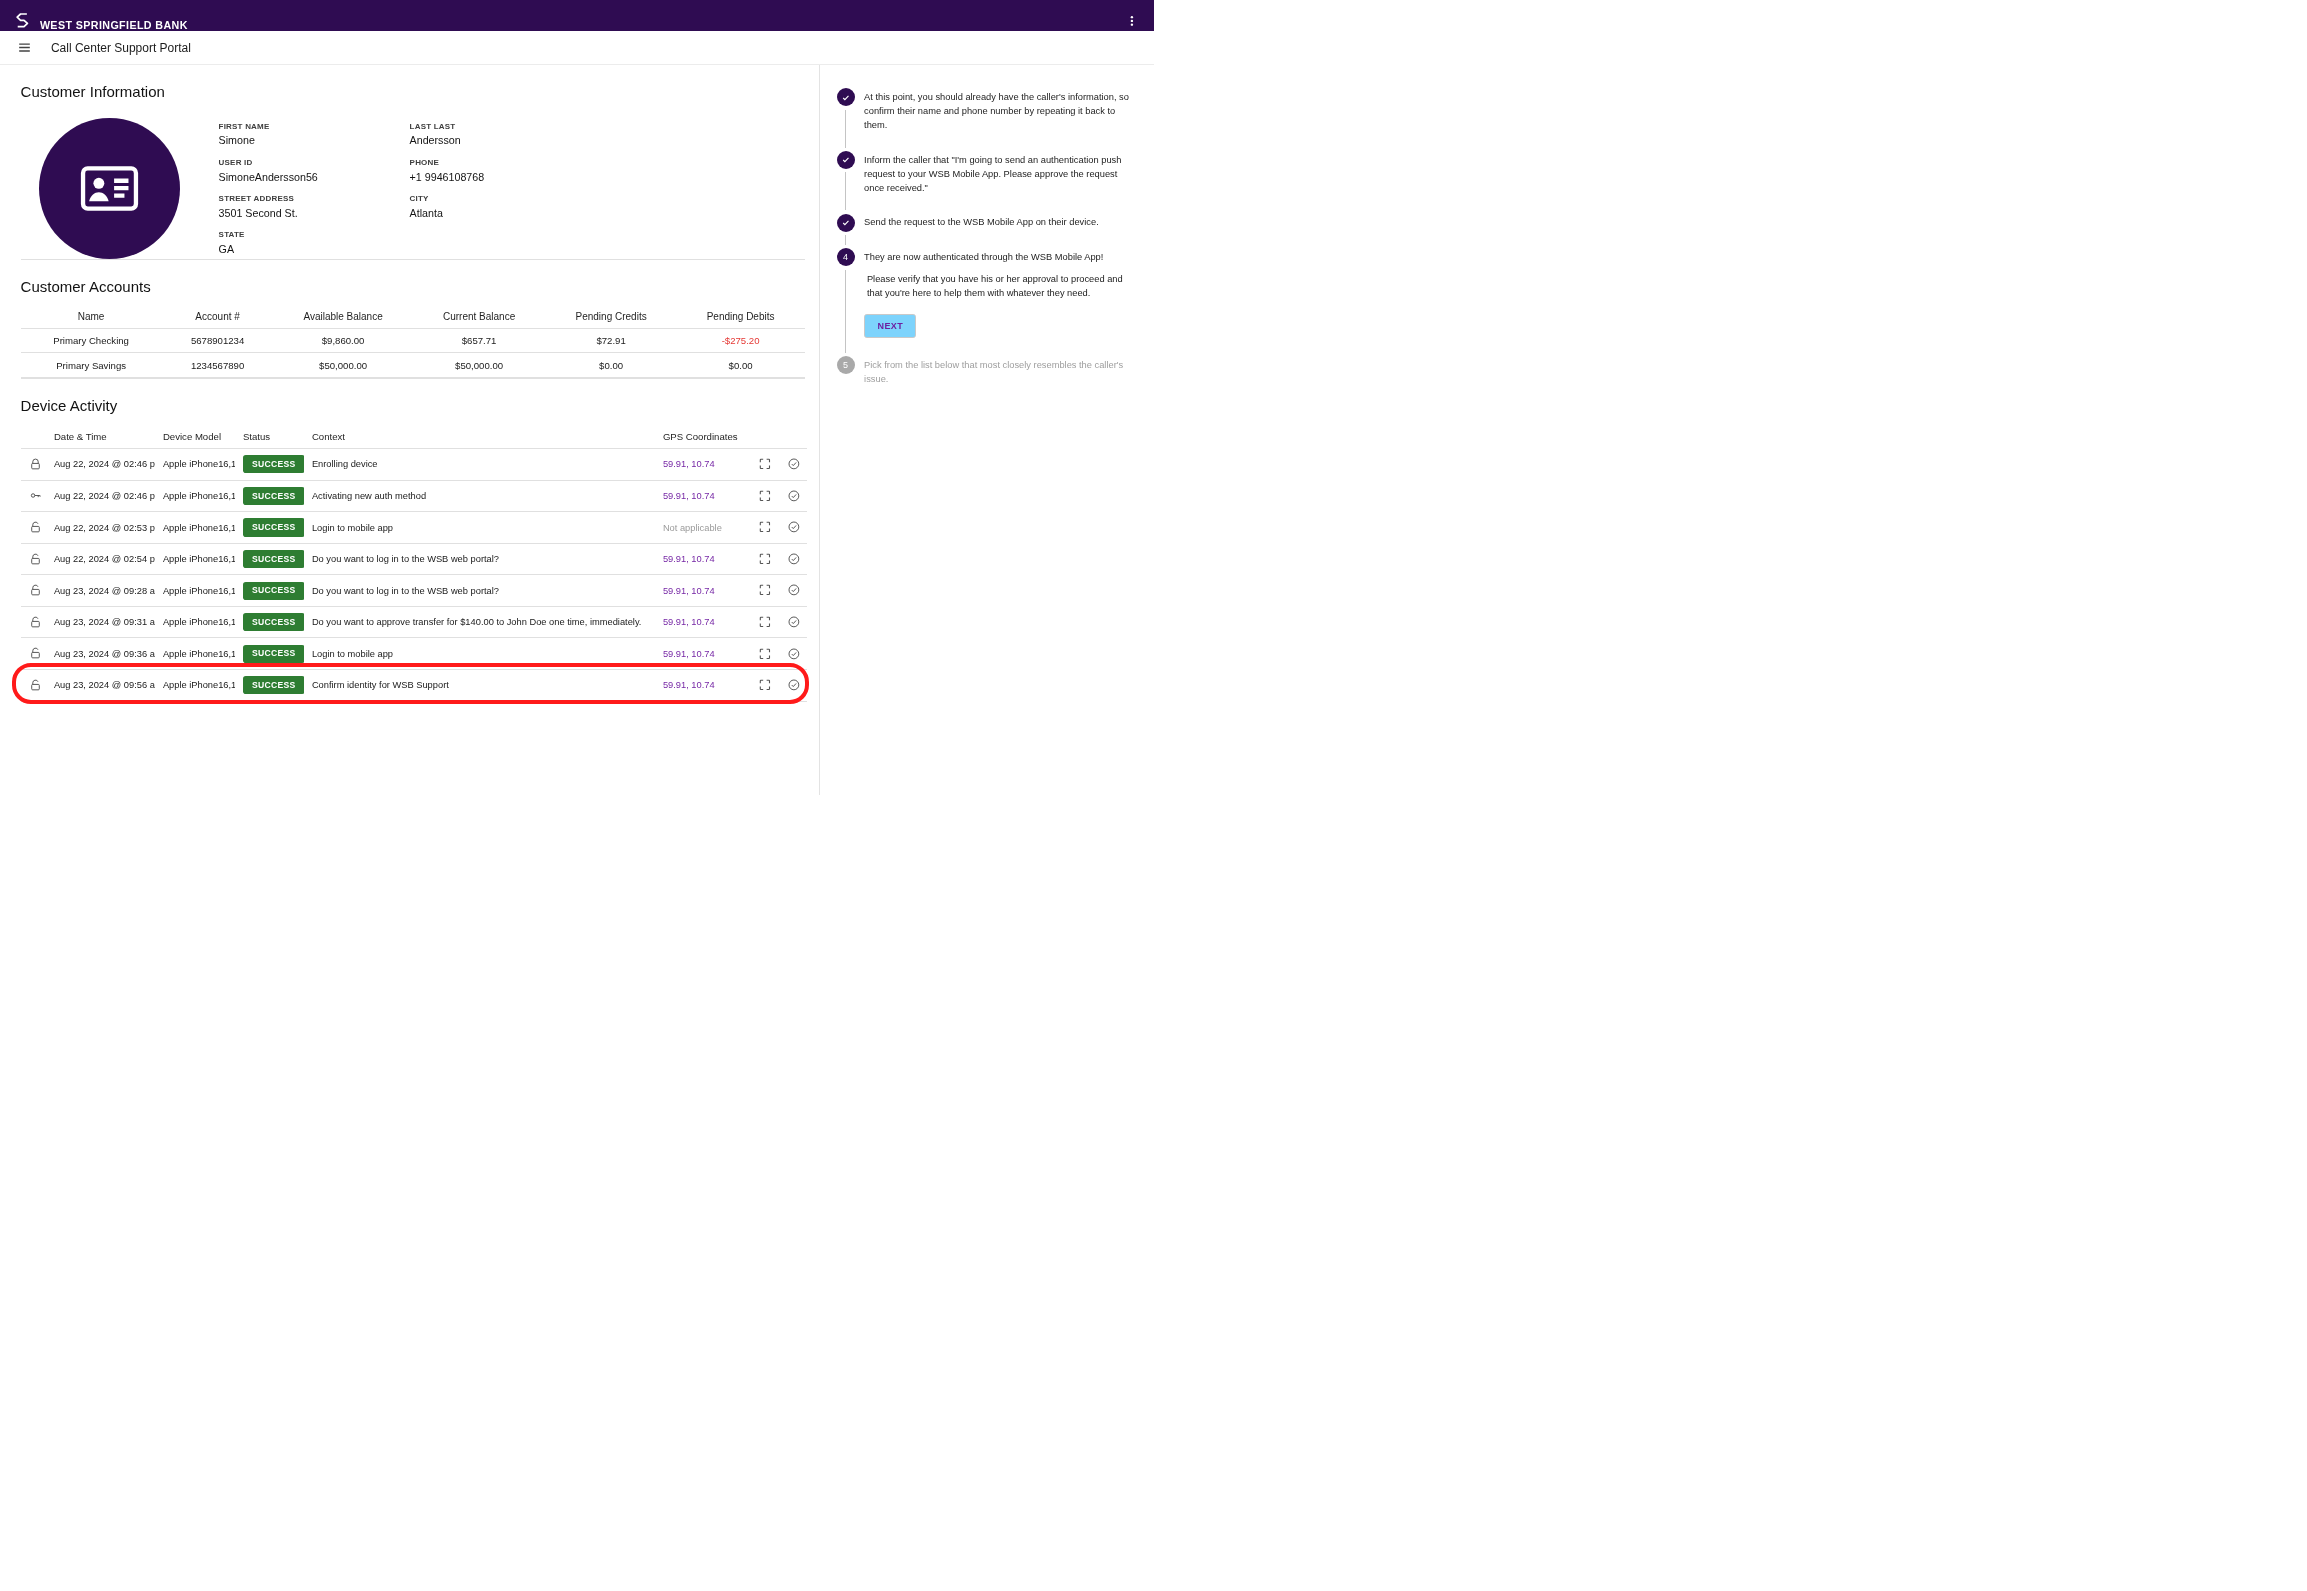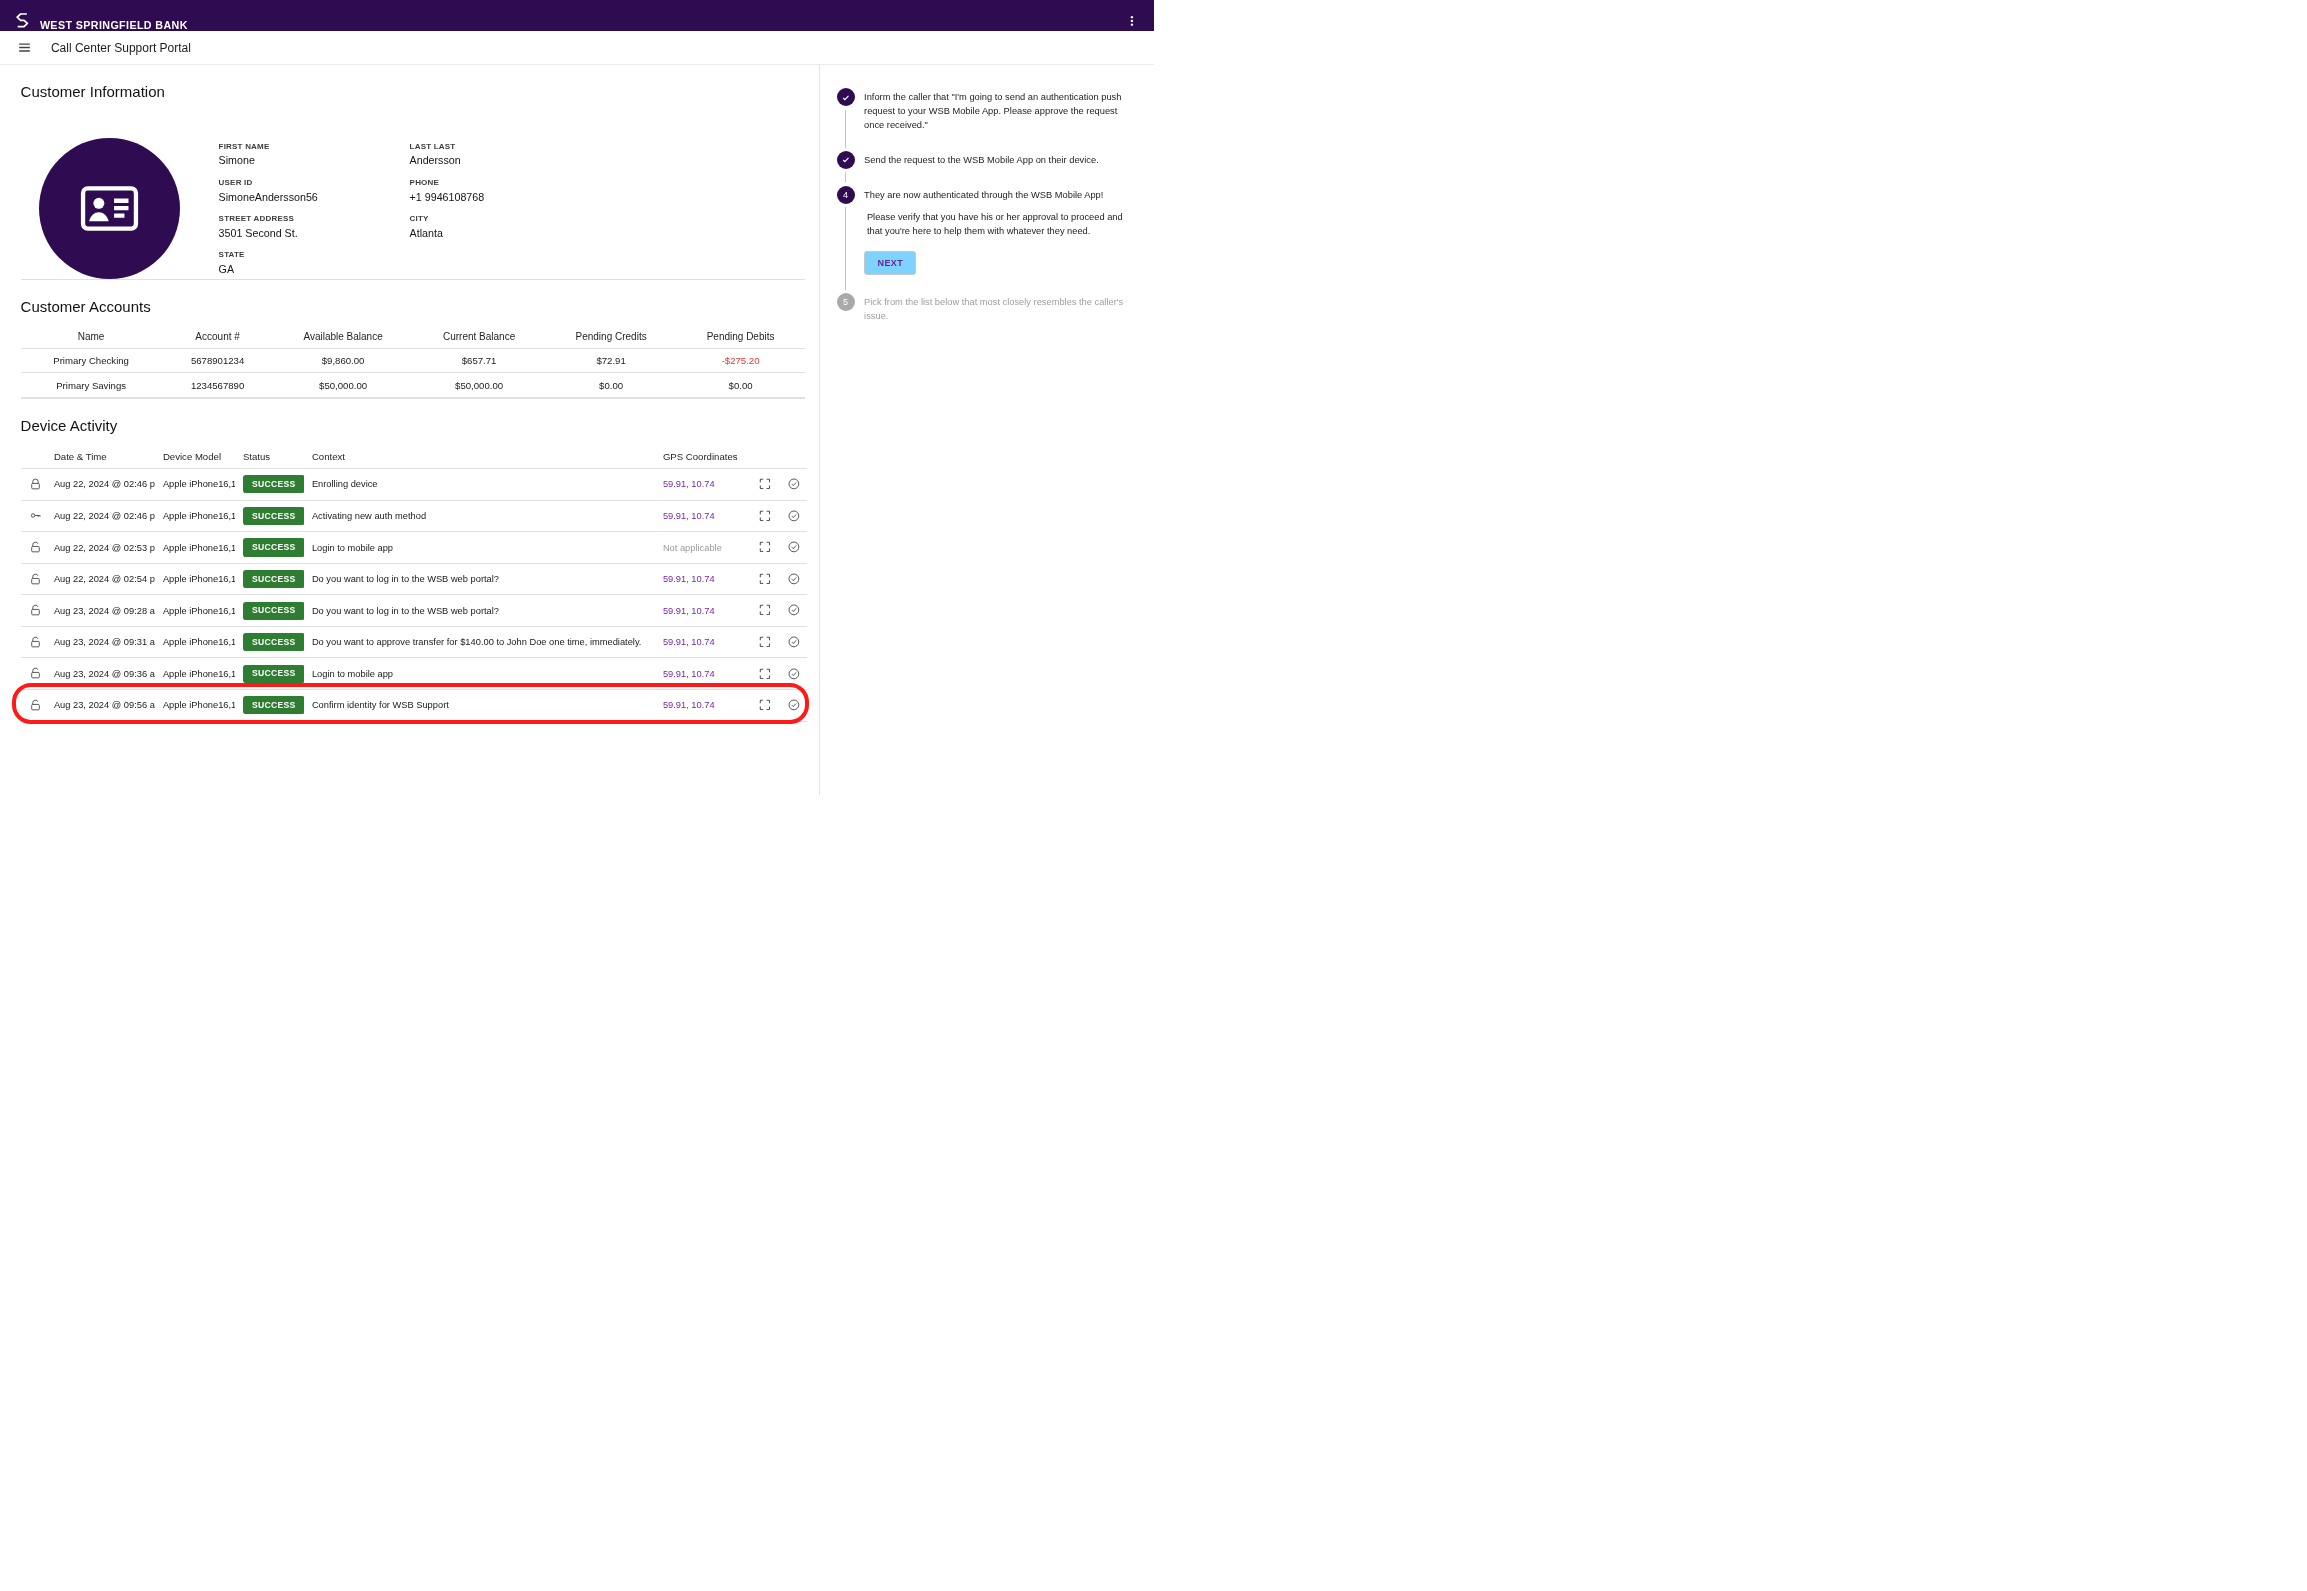--- a/index.html
+++ b/index.html
@@ -21,21 +21,21 @@
   .icon-btn { background:transparent; border:none; padding:2.8px; cursor:pointer; display:flex; align-items:center; justify-content:center; }
   
   .toolbar { height:34px; display:flex; align-items:center; padding:0 13.8px; border-bottom:0.7px solid #ececec; background:#fff; }
   .toolbar-title { font-size:12px; color:#1c1c1c; margin-left:16.5px; }
   
   .layout { display:flex; align-items:stretch; min-height:730px; }
   .main { width:819px; flex:none; padding:0 13.8px 20.6px 20.6px; }
   .side { flex:1; border-left:0.7px solid #e3e3e3; padding:23.4px 18px 0 16.5px; }
   h2.section-title { font-size:15px; font-weight:400; margin:18px 0 0 0; color:#121212; }
   
-  .customer-info { display:flex; margin-top:38px; }
+  .customer-info { display:flex; margin-top:18px; }
   .avatar {
     width:141px; height:141px; border-radius:50%; background:#2f0c52; flex:none;
     margin-left:18px; display:flex; align-items:center; justify-content:center;
   }
   .avatar svg { width:69px; height:69px; }
   .fields { display:grid; grid-template-columns:191px 191px; row-gap:11.7px; margin-left:39px; align-content:start; padding-top:4.1px; }
   .field-label { font-size:8px; font-weight:700; color:#3e3e3e; letter-spacing:0.2px; }
   .field-value { font-size:10.7px; color:#141414; margin-top:3.4px; }
   hr.divider { border:none; border-top:0.7px solid #e0e0e0; margin:0; }
   .divider-1 { margin-top:66px; }
@@ -403,42 +403,53 @@
 
         </tbody>
       </table>
       <div id="highlight-ring" style="top: 238px; height: 41px;"></div>
     </div>
 
   </div>
 
   <div class="side">
 
-
     <div class="step">
       <div class="step-rail">
         <div class="step-dot">
           <svg viewBox="0 0 24 24" fill="none" stroke="#ffffff" stroke-width="2.8">
               <path d="M5.5 12.5l4.2 4.2 9-9.4"></path>
             </svg>
         </div>
         <div class="step-connector"></div>
       </div>
-      <div class="step-content">Inform the caller that "I'm going to send an authentication push request to your WSB Mobile App. Please approve the request once received."</div>
+      <div class="step-content">At this point, you should already have the caller's information, so confirm their name and phone number by repeating it back to them.</div>
     </div>
 
     <div class="step">
       <div class="step-rail">
         <div class="step-dot">
           <svg viewBox="0 0 24 24" fill="none" stroke="#ffffff" stroke-width="2.8">
               <path d="M5.5 12.5l4.2 4.2 9-9.4"></path>
             </svg>
         </div>
         <div class="step-connector"></div>
       </div>
+      <div class="step-content">Inform the caller that "I'm going to send an authentication push request to your WSB Mobile App. Please approve the request once received."</div>
+    </div>
+
+    <div class="step">
+      <div class="step-rail">
+        <div class="step-dot">
+          <svg viewBox="0 0 24 24" fill="none" stroke="#ffffff" stroke-width="2.8">
+              <path d="M5.5 12.5l4.2 4.2 9-9.4"></path>
+            </svg>
+        </div>
+        <div class="step-connector"></div>
+      </div>
       <div class="step-content">Send the request to the WSB Mobile App on their device.</div>
     </div>
 
     <div class="step">
       <div class="step-rail">
         <div class="step-dot">4</div>
         <div class="step-connector"></div>
       </div>
       <div class="step-content">
         <div>They are now authenticated through the WSB Mobile App!</div>

